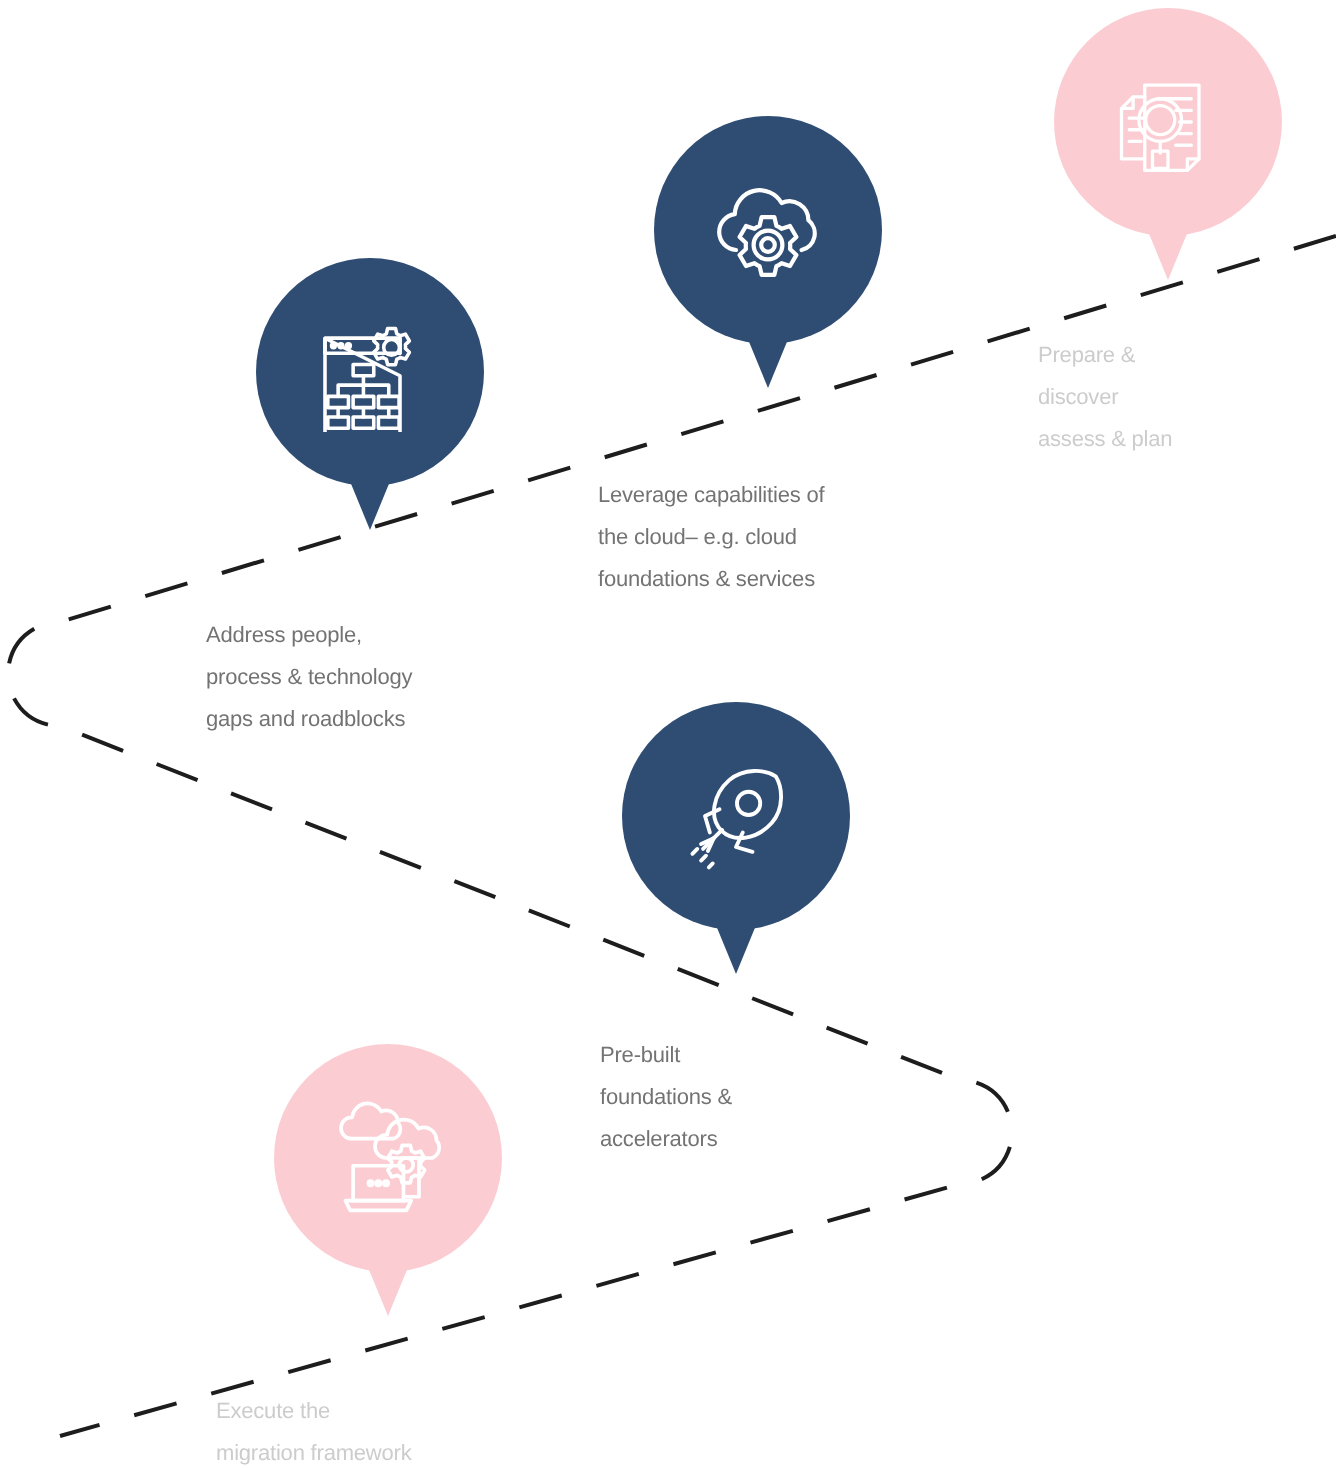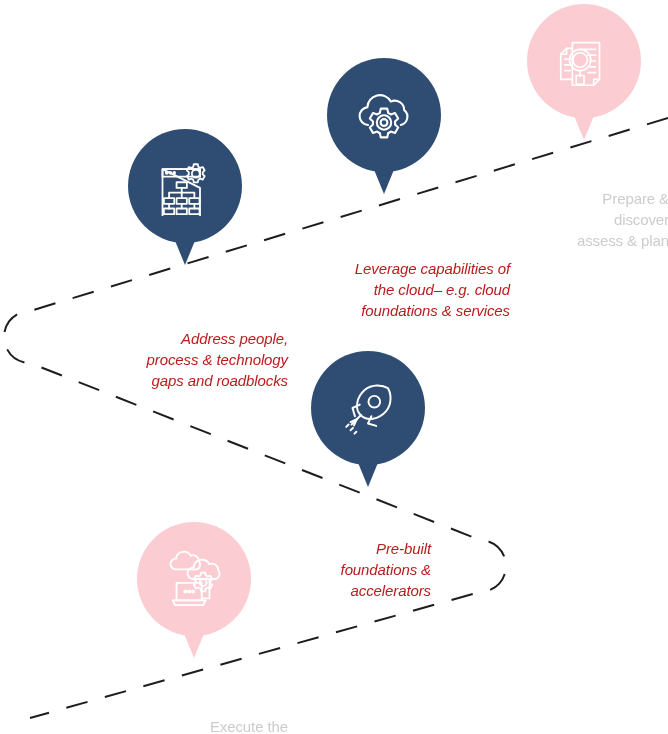--- a/index.html
+++ b/index.html
@@ -30,27 +30,26 @@
     border-top:56px solid currentColor;
     z-index:-1;
   }
   .pin.navy .bubble{background:#2f4d73;color:#2f4d73;}
   .pin.pink  .bubble{background:#fbcdd2;color:#fbcdd2;}
   .pin svg{display:block;}
 
   
   .caption{
     position:absolute;z-index:4;
-    text-align:right;
-    font-size:15px;line-height:21px;
+    text-align:left;
+    font-size:11px;line-height:21px;
     letter-spacing:-0.1px;
     white-space:pre-line;
-    margin-top:20px;
   }
-  .caption.dark{color:#b91c1c;font-style:italic;}
+  .caption.dark{color:#737373;}
   .caption.faded{color:#cccccc;}
 </style>
 </head>
 <body>
 
 <div id="stage">
 
   <svg id="path-layer" viewBox="0 0 668 734" xmlns="http://www.w3.org/2000/svg">
     <path d="M 668 118
              L 30 311
@@ -145,21 +144,21 @@
         <circle cx="38.5" cy="25.5" r="6"></circle>
         <path d="M23.5 28.5 l-7.5 3.5 2.5 8.5"></path>
         <path d="M35.5 40.5 l-3.5 7.5 8.5 2.5"></path>
         <path d="M24.8 39.2 l-9.8 9.8"></path>
         <path d="M20.5 43.5 l-6.5 3"></path>
         <path d="M20.5 43.5 l-3 6.5"></path>
         <path d="M16.5 52.5 l-2.5 2.5 M12 49 l-2.5 2.5 M20 56.5 l-2 2"></path>
       </svg>
     </div>
   </div>
-  <div class="caption dark" style="left:271px;top:518px;width:160px;">Pre-built
+  <div class="caption dark" style="left:300px;top:518px;width:160px;">Pre-built
 foundations &amp;
 accelerators</div>
 
   <div class="pin pink" style="left:137px;top:522px;">
     <div class="bubble">
       <svg width="62" height="62" viewBox="0 0 64 64" fill="none" stroke="#ffffff" stroke-width="1.9" stroke-linecap="round" stroke-linejoin="round">
         <path d="M13 22
                  a5.5 5.5 0 0 1 0.5 -11
                  a8 8 0 0 1 15 -3
                  a6 6 0 0 1 8.5 5.5

